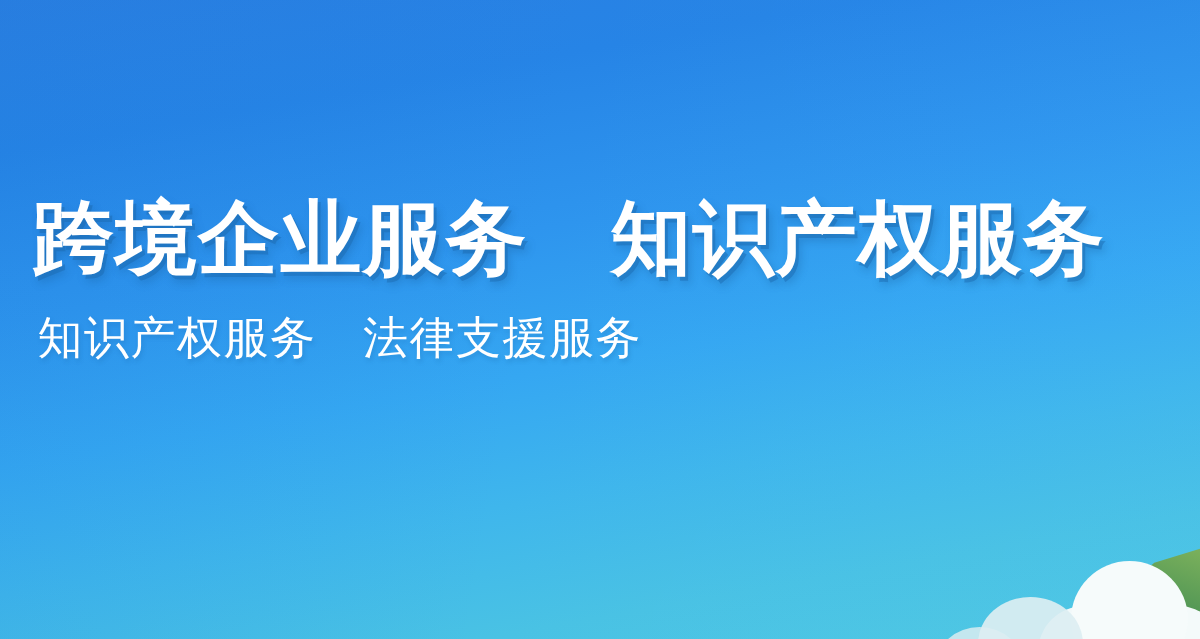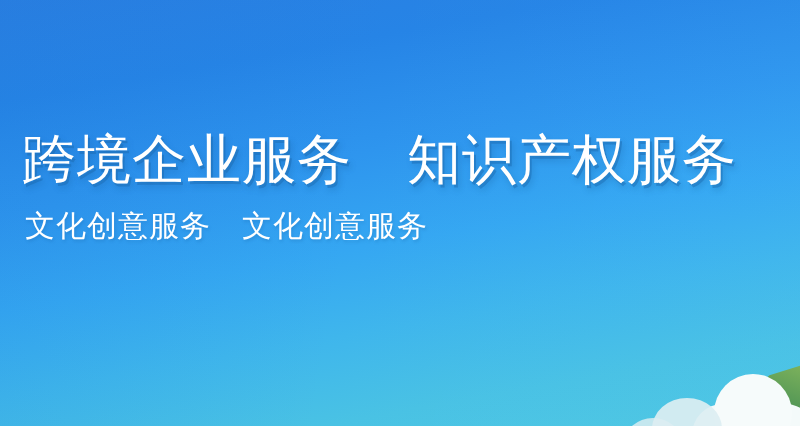--- a/index.html
+++ b/index.html
@@ -111,21 +111,21 @@
     position: absolute;
     left: 22px;
     top: 128px;
     z-index: 2;
   }
 
   .headline {
     margin: 0;
     font-size: 54px;
     line-height: 1.18;
-    font-weight: 400;
+    font-weight: 700;
     color: #ffffff;
     letter-spacing: 1px;
     white-space: nowrap;
     text-shadow:
       2px 3px 0 rgba(26, 104, 172, 0.45),
       3px 5px 6px rgba(20, 85, 145, 0.30);
   }
 
   .subline {
     margin: 14px 0 0 3px;
@@ -147,16 +147,16 @@
     <div class="hill"></div>
     <div class="cloud cloud-right-c"></div>
     <div class="cloud cloud-right-b"></div>
     <div class="cloud cloud-right-a"></div>
     <div class="cloud cloud-mid-b"></div>
     <div class="cloud cloud-mid-a"></div>
   </div>
 
   <div class="copy">
     <h1 class="headline">跨境企业服务　知识产权服务</h1>
-    <p class="subline">文化创意服务　文化创意服务</p>
+    <p class="subline">知识产权服务　法律支援服务</p>
   </div>
 
 </div>
 
 </body></html>

